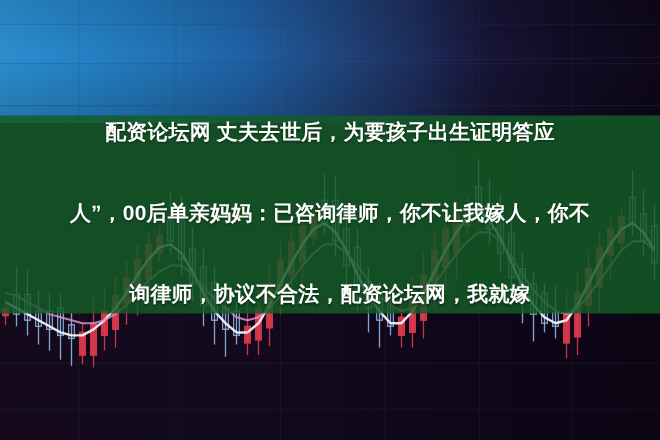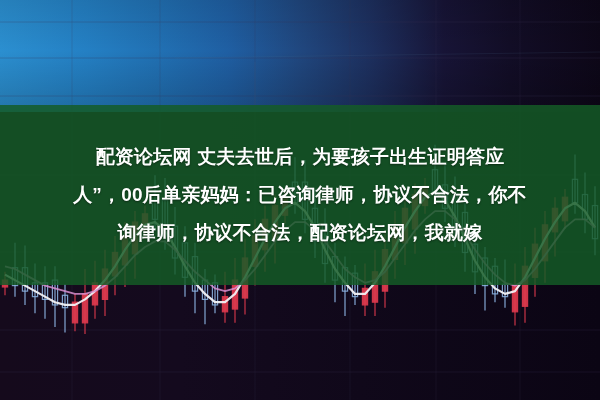--- a/index.html
+++ b/index.html
@@ -65,20 +65,21 @@
     position: absolute;
     left: 0;
     top: 105px;
     width: 600px;
     height: 180px;
     display: flex;
     flex-direction: column;
     justify-content: center;
     align-items: center;
     overflow: hidden;
+    gap: 36px;
   }
   .hl-line {
     color: #ffffff;
     font-size: 19px;
     font-weight: bold;
     line-height: 38px;
     white-space: nowrap;
     letter-spacing: .2px;
     text-shadow: 0 1px 2px rgba(0,0,0,.45);
   }
@@ -240,17 +241,17 @@
       <line x1="595" x2="595" y1="186.24" y2="255.24" stroke="#8fb8e8" stroke-width="1.2" opacity="0.9"></line>
       <rect x="592.4" y="205.56" width="5.2" height="33.120000000000005" fill="none" stroke="#8fb8e8" stroke-width="1.2" opacity="0.85"></rect>
       <path d="M5.0 274.6 L15.0 280.1 L25.0 285.6 L35.0 291.1 L45.0 296.6 L55.0 302.2 L65.0 304.9 L75.0 304.9 L85.0 299.4 L95.0 291.1 L105.0 280.1 L115.0 266.3 L125.0 249.7 L135.0 235.9 L145.0 224.9 L155.0 222.1 L165.0 230.4 L175.0 247.0 L185.0 266.3 L195.0 282.8 L205.0 293.9 L215.0 302.2 L225.0 302.2 L235.0 293.9 L245.0 277.3 L255.0 258.0 L265.0 238.7 L275.0 222.1 L285.0 208.3 L295.0 202.8 L305.0 211.1 L315.0 227.6 L325.0 249.7 L335.0 269.0 L345.0 282.8 L355.0 293.9 L365.0 293.9 L375.0 282.8 L385.0 266.3 L395.0 247.0 L405.0 227.6 L415.0 211.1 L425.0 197.3 L435.0 191.8 L445.0 200.0 L455.0 216.6 L465.0 238.7 L475.0 260.8 L485.0 277.3 L495.0 288.4 L505.0 293.9 L515.0 291.1 L525.0 277.3 L535.0 258.0 L545.0 238.7 L555.0 222.1 L565.0 208.3 L575.0 202.8 L585.0 211.1 L595.0 227.6" fill="none" stroke="#f2f2f6" stroke-width="2.2" stroke-linejoin="round" opacity="0.95"></path>
       <path d="M5.0 266.3 L15.0 269.0 L25.0 274.6 L35.0 280.1 L45.0 285.6 L55.0 288.4 L65.0 291.1 L75.0 293.9 L85.0 293.9 L95.0 291.1 L105.0 285.6 L115.0 277.3 L125.0 266.3 L135.0 255.2 L145.0 247.0 L155.0 241.4 L165.0 241.4 L175.0 249.7 L185.0 260.8 L195.0 271.8 L205.0 280.1 L215.0 288.4 L225.0 291.1 L235.0 288.4 L245.0 280.1 L255.0 269.0 L265.0 255.2 L275.0 241.4 L285.0 230.4 L295.0 222.1 L305.0 222.1 L315.0 230.4 L325.0 241.4 L335.0 255.2 L345.0 269.0 L355.0 277.3 L365.0 282.8 L375.0 280.1 L385.0 271.8 L395.0 258.0 L405.0 244.2 L415.0 230.4 L425.0 219.4 L435.0 211.1 L445.0 211.1 L455.0 219.4 L465.0 233.2 L475.0 249.7 L485.0 263.5 L495.0 274.6 L505.0 282.8 L515.0 285.6 L525.0 280.1 L535.0 269.0 L545.0 255.2 L555.0 241.4 L565.0 227.6 L575.0 219.4 L585.0 219.4 L595.0 227.6" fill="none" stroke="#d88fd0" stroke-width="1.8" stroke-linejoin="round" opacity="0.85"></path>
     </svg>
 
   <div class="banner"></div>
 
   <div class="headline">
     <div class="hl-line">配资论坛网 丈夫去世后，为要孩子出生证明答应</div>
-    <div class="hl-line overflow">人”，00后单亲妈妈：已咨询律师，协议不合法，你不</div>
+    <div class="hl-line overflow">人”，00后单亲妈妈：已咨询律师，你不让我嫁人，你不</div>
     <div class="hl-line">询律师，协议不合法，配资论坛网，我就嫁</div>
   </div>
 
 </div>
 
 </body></html>

